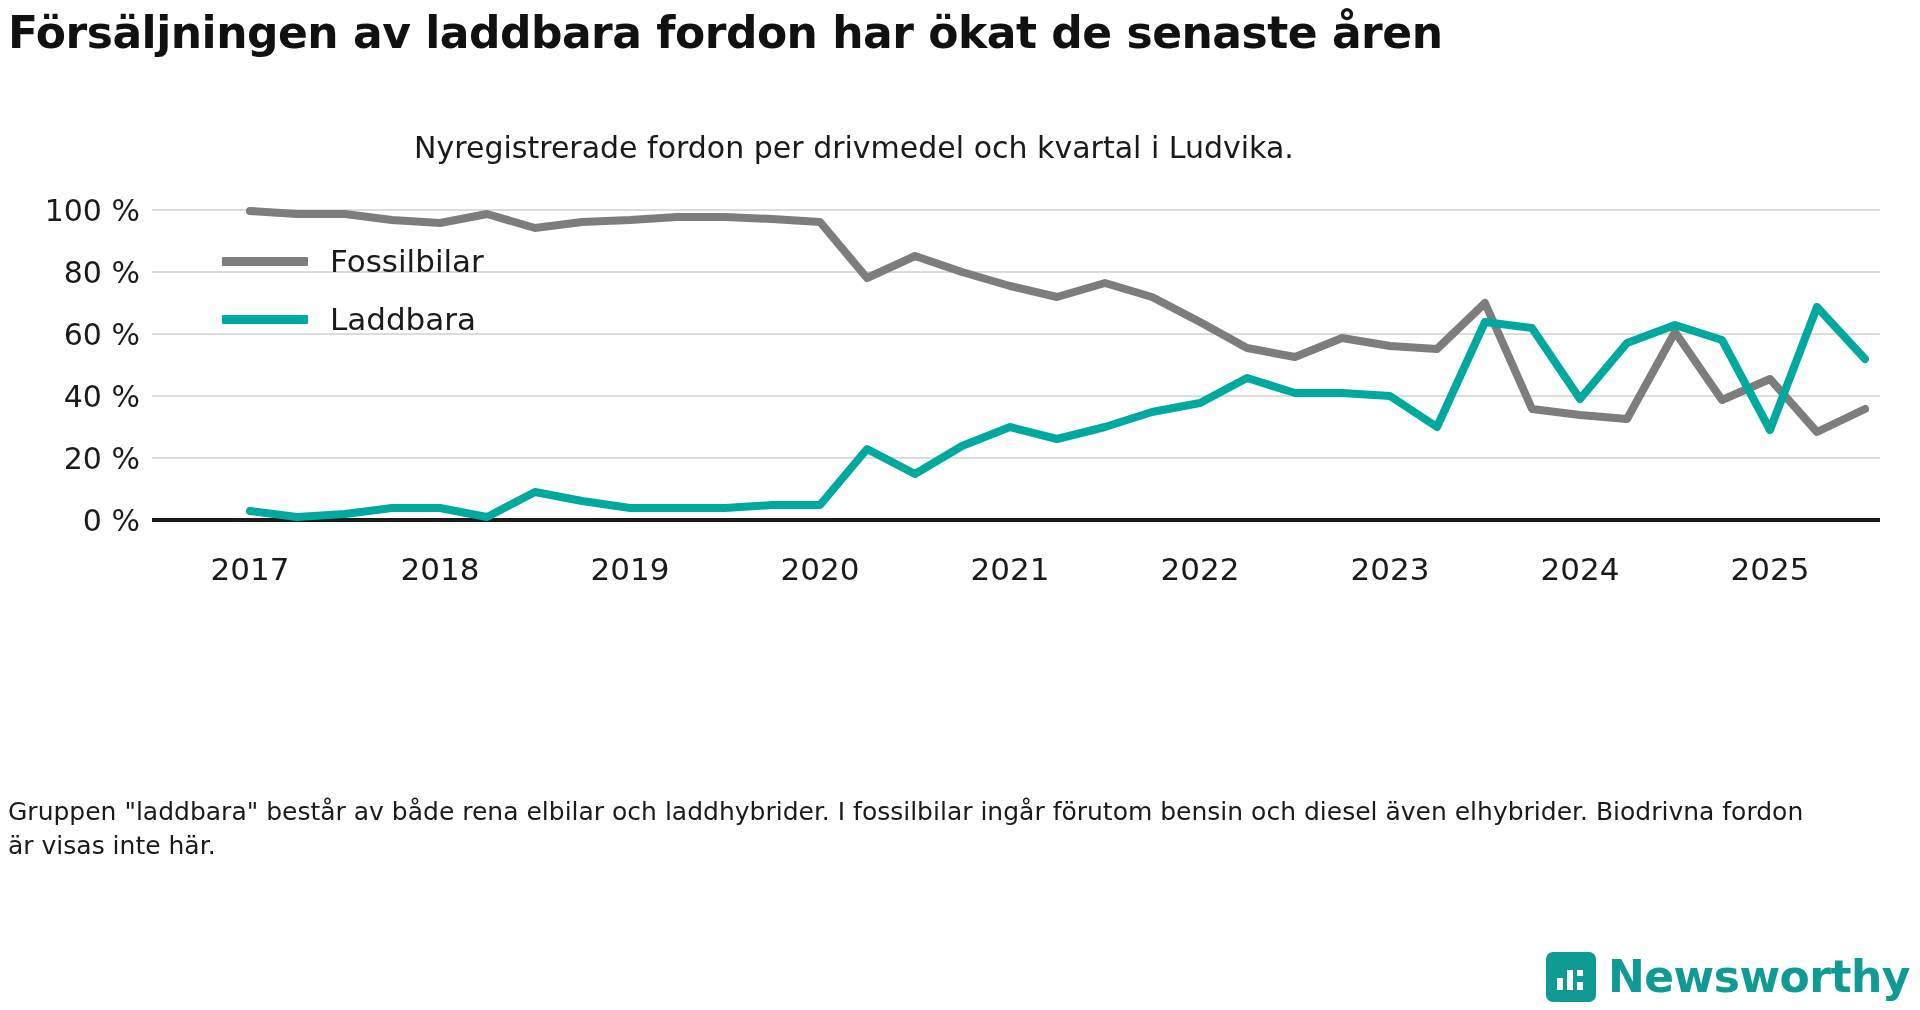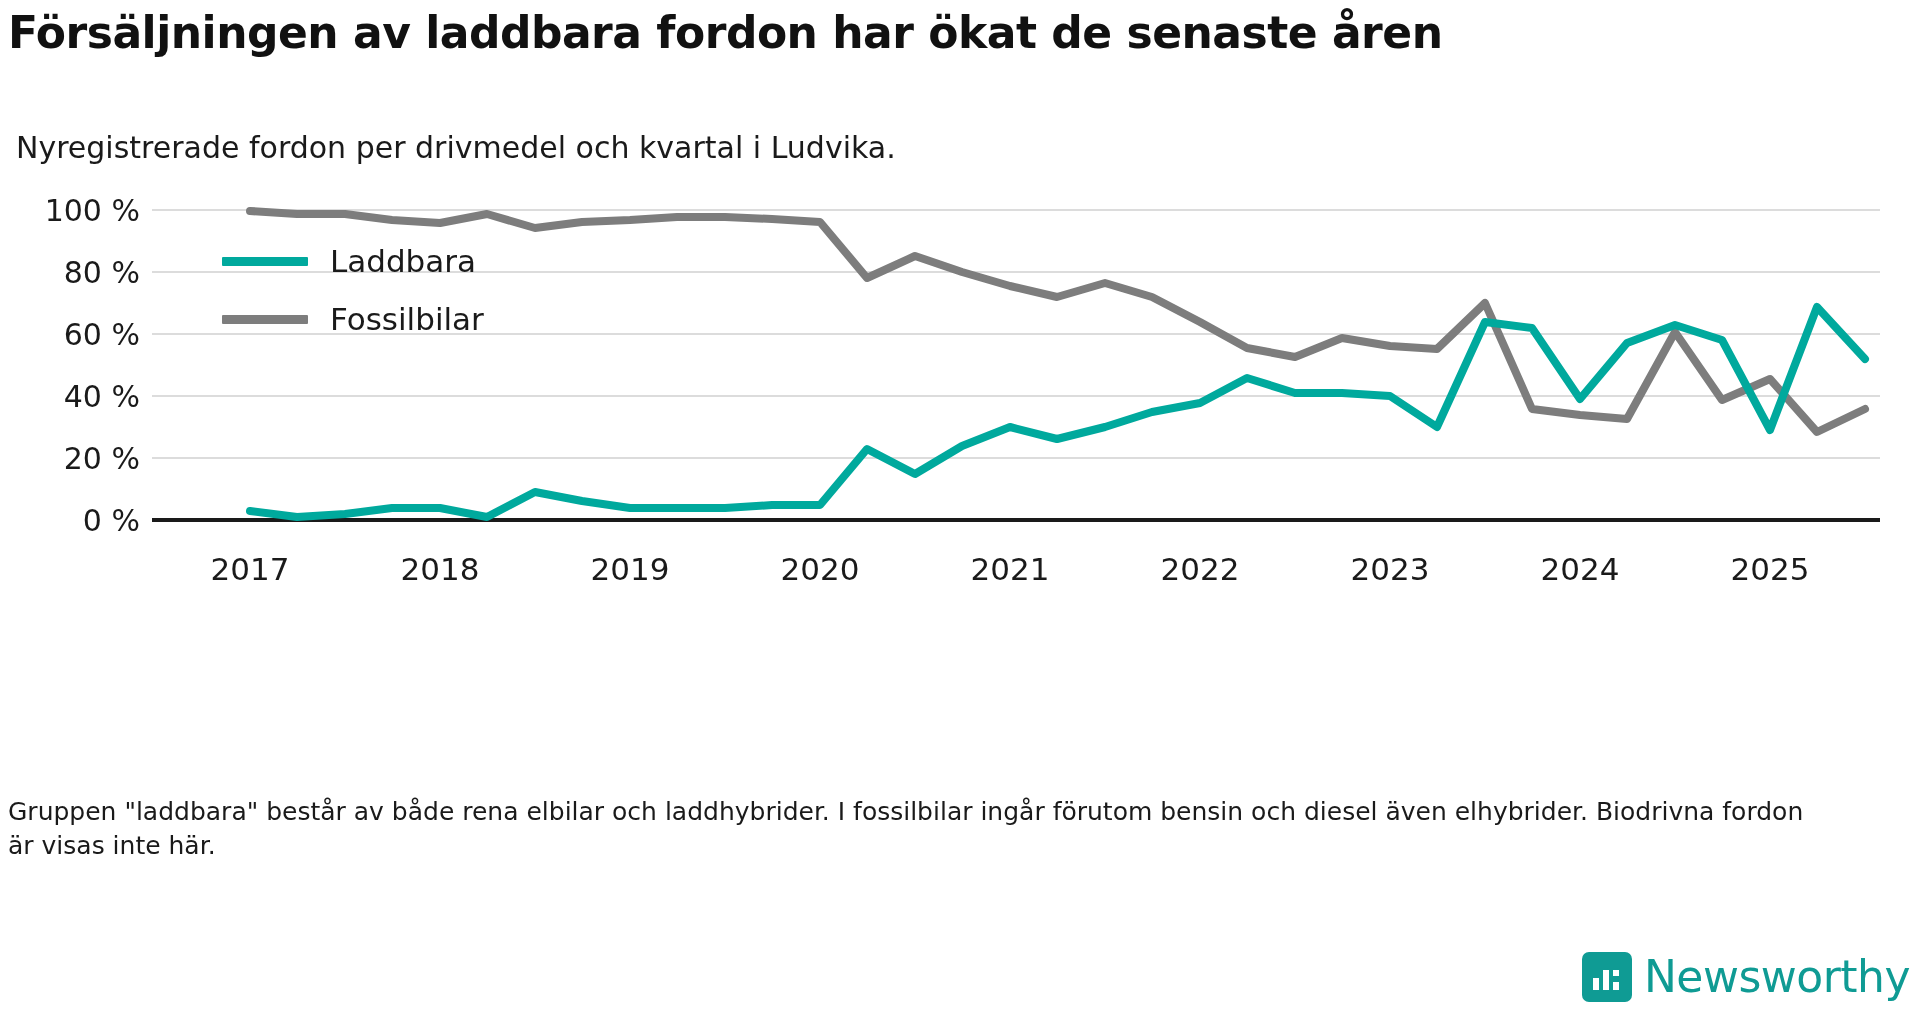--- a/index.html
+++ b/index.html
@@ -26,26 +26,27 @@
     top: 8px;
     width: 1870px;
     font-size: 44px;
     font-weight: bold;
     letter-spacing: -0.5px;
     color: #111111;
     line-height: 1.15;
   }
   .subtitle {
     position: absolute;
-    left: 16px;
+    left: 4px;
     top: 130px;
     width: 1700px;
     font-size: 30px;
     font-weight: normal;
     color: #1a1a1a;
+    text-align: center;
   }
   .chart-area {
     position: absolute;
     left: 0;
     top: 185px;
     width: 1920px;
     height: 440px;
     text-align: right;
   }
   .chart-svg {
@@ -103,21 +104,21 @@
     width: 6px;
     background: #ffffff;
     display: block;
   }
   .brand-mark i:nth-child(1) { left: 11px; height: 12px; }
   .brand-mark i:nth-child(2) { left: 21px; height: 20px; }
   .brand-mark i:nth-child(3) { left: 31px; height: 8px; }
   .brand-mark i:nth-child(4) { left: 31px; bottom: 26px; height: 6px; }
   .brand-name {
     font-size: 44px;
-    font-weight: normal;
+    font-weight: bold;
     color: #0f9b94;
     letter-spacing: -0.5px;
   }
 </style>
 </head>
 <body>
 
 <div class="page">
 
   <div class="title">Försäljningen av laddbara fordon har ökat de senaste åren</div>
@@ -158,26 +159,26 @@
       </g>
 
       <polyline fill="none" stroke="#7d7d7d" stroke-width="8" stroke-linejoin="round" stroke-linecap="round" points="250,26 297,29 345,29 392,35 440,38 487,29 535,43 582,37 630,35 677,32 725,32 772,34 820,37 867,93 915,71 962,87 1010,101 1057,112 1105,98 1152,112 1200,137 1247,163 1295,172 1342,153 1390,161 1437,164 1485,118 1532,224 1580,230 1627,234 1675,147 1722,215 1770,194 1817,247 1865,224"></polyline>
 
       <polyline fill="none" stroke="#00a99d" stroke-width="8" stroke-linejoin="round" stroke-linecap="round" points="250,326 297,332 345,329 392,323 440,323 487,332 535,307 582,316 630,323 677,323 725,323 772,320 820,320 867,264 915,289 962,261 1010,242 1057,254 1105,242 1152,227 1200,218 1247,193 1295,208 1342,208 1390,211 1437,242 1485,137 1532,143 1580,214 1627,158 1675,140 1722,155 1770,245 1817,122 1865,174"></polyline>
     </svg>
   </div>
 
   <div class="legend">
     <div class="legend-row">
+      <span class="legend-swatch" style="background:#7d7d7d"></span>
+      <span class="legend-label">Fossilbilar</span>
+    </div>
+    <div class="legend-row">
       <span class="legend-swatch" style="background:#00a99d"></span>
       <span class="legend-label">Laddbara</span>
-    </div>
-    <div class="legend-row">
-      <span class="legend-swatch" style="background:#7d7d7d"></span>
-      <span class="legend-label">Fossilbilar</span>
     </div>
   </div>
 
   <div class="footnote">Gruppen "laddbara" består av både rena elbilar och laddhybrider. I fossilbilar ingår förutom bensin och diesel även elhybrider. Biodrivna fordon är visas inte här.</div>
 
   <div class="brand">
     <span class="brand-mark">
       <i></i>
         <i></i>
         <i></i>

